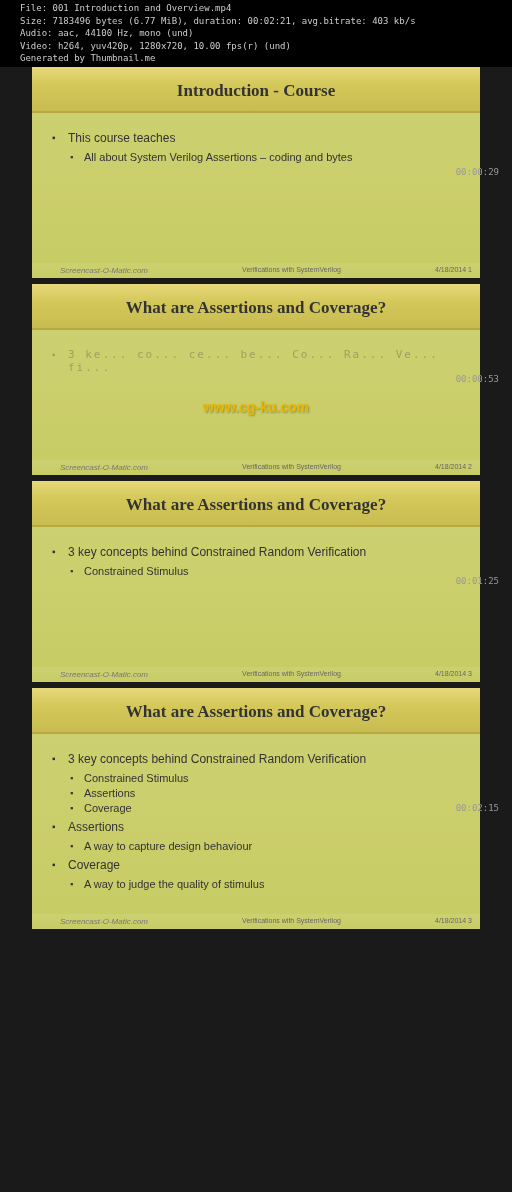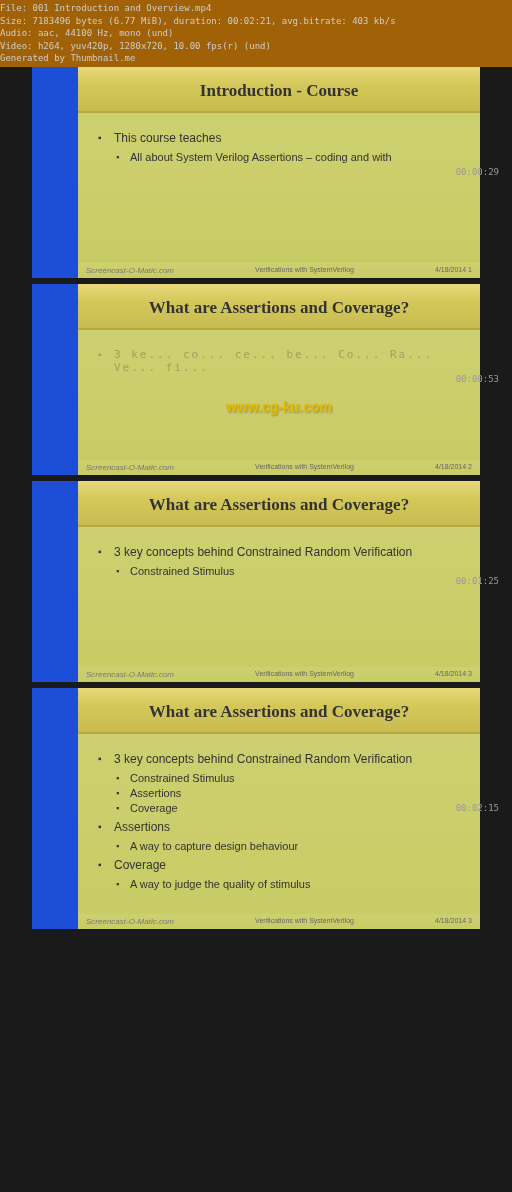--- a/index.html
+++ b/index.html
@@ -8,35 +8,34 @@
       min-height: 1192px;
       background: #1a1a1a;
       font-family: Arial, sans-serif;
       font-size: 12px;
       color: #222;
       position: relative;
     }
 
     
     .meta-bar {
-      background: #a16207;
+      background: #000000;
       color: #ccc;
       font-size: 9px;
-      padding: 2px 0;
+      padding: 2px 20px;
       line-height: 1.4;
       font-family: monospace;
     }
 
     
     .slide {
       margin: 0 30px;
-      background: #1d4ed8;
+      background: #14b8a6;
       position: relative;
       overflow: hidden;
-      padding-left: 46px;
     }
 
     .slide-header {
       background: linear-gradient(180deg, #e8d87a 0%, #d4c85a 40%, #c8bb50 100%);
       text-align: center;
       padding: 14px 10px 10px;
       border-bottom: 2px solid #b8a840;
     }
 
     .slide-header h2 {
@@ -123,20 +122,21 @@
 
     .section-label {
       font-size: 7px;
       color: #666;
     }
 
     .screencast-brand {
       font-size: 8px;
       color: #777;
       font-style: italic;
+      margin-left: 20px;
     }
 
     .right-timestamps {
       position: absolute;
       right: 13px;
       font-size: 9px;
       color: #999;
       font-family: monospace;
     }
   </style>
@@ -156,21 +156,21 @@
     <div class="slide-header">
       <h2>Introduction - Course</h2>
     </div>
     <div class="slide-body" style="min-height:150px;">
       <div class="bullet-item">
         <span class="bullet">▪</span>
         <span>This course teaches</span>
       </div>
       <div class="sub-bullet">
         <span class="bullet">▪</span>
-        <span>All about System Verilog Assertions – coding and with</span>
+        <span>All about System Verilog Assertions – coding and bytes</span>
       </div>
     </div>
     <div class="slide-footer">
       <span class="screencast-brand">Screencast-O-Matic.com</span>
       <span class="section-label">Verifications with SystemVerilog</span>
       <span class="section-label">4/18/2014   1</span>
     </div>
   </div>
   <span class="right-timestamps" style="top: 50%; transform: translateY(-50%);">00:00:29</span>
 </div>

